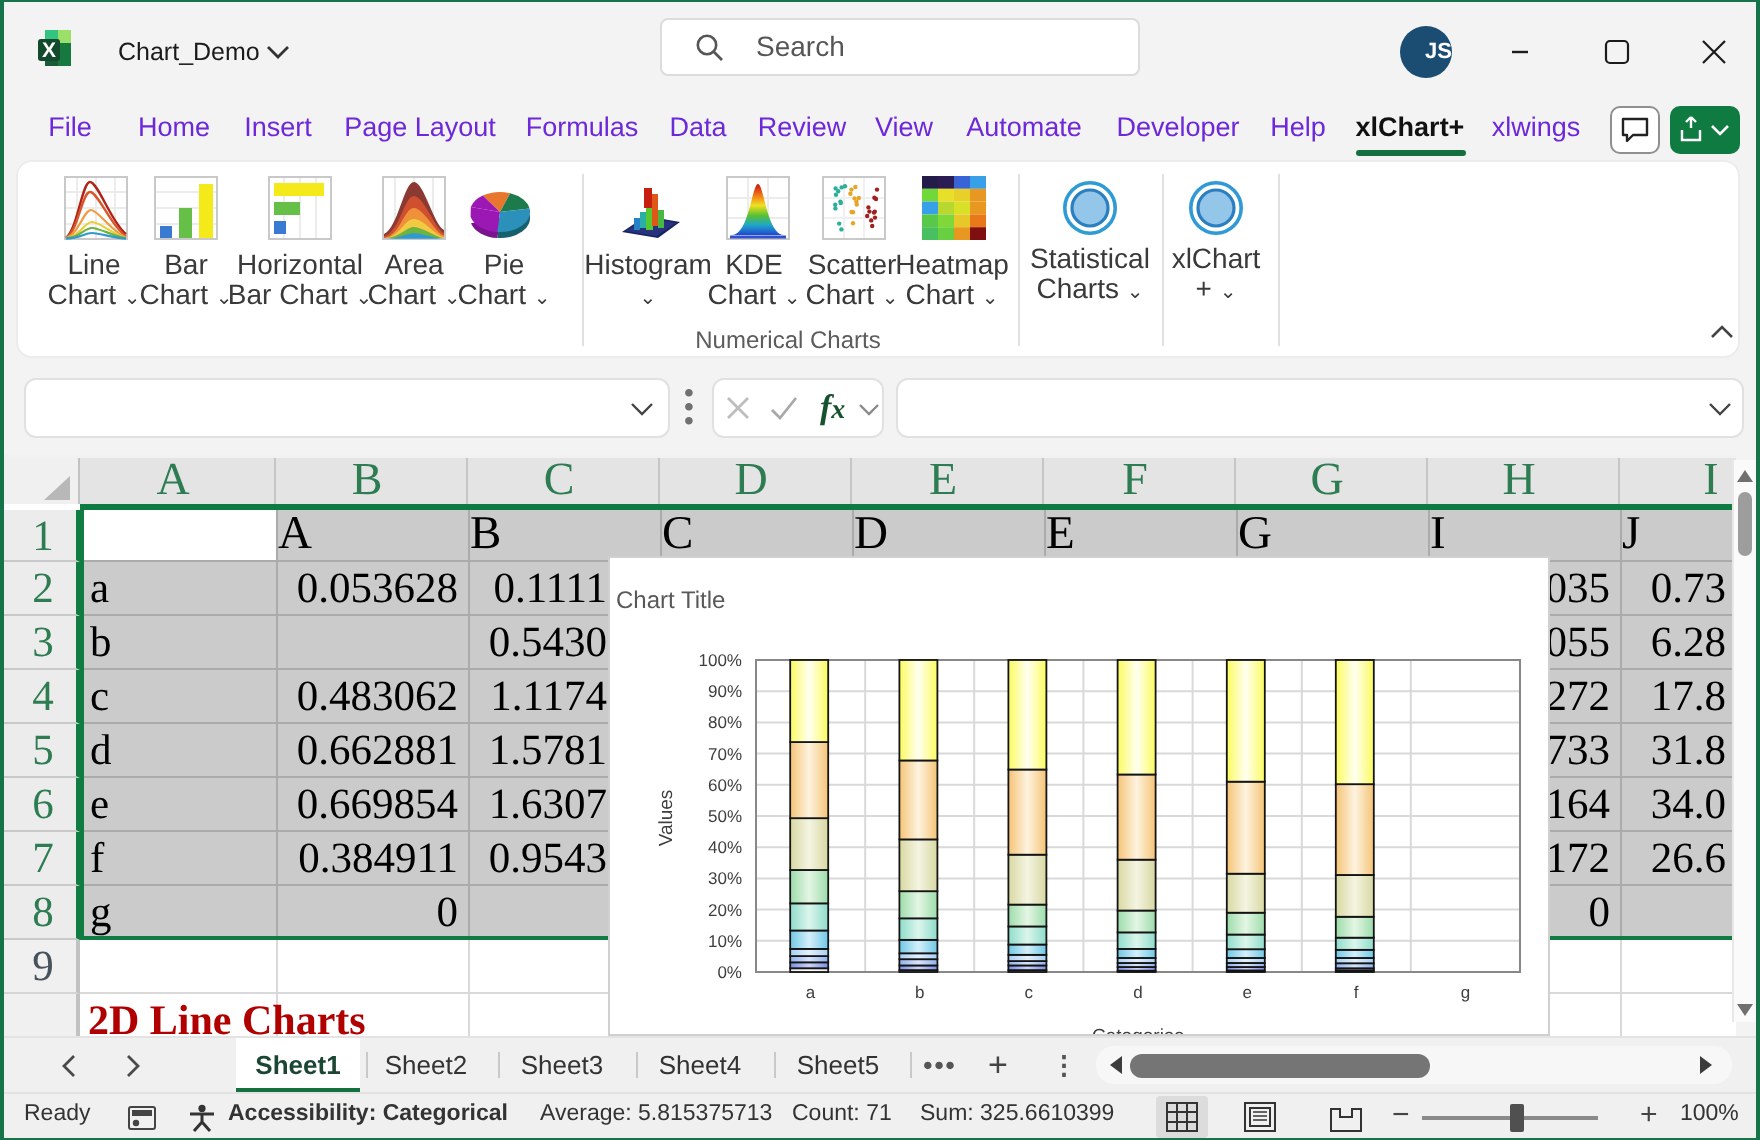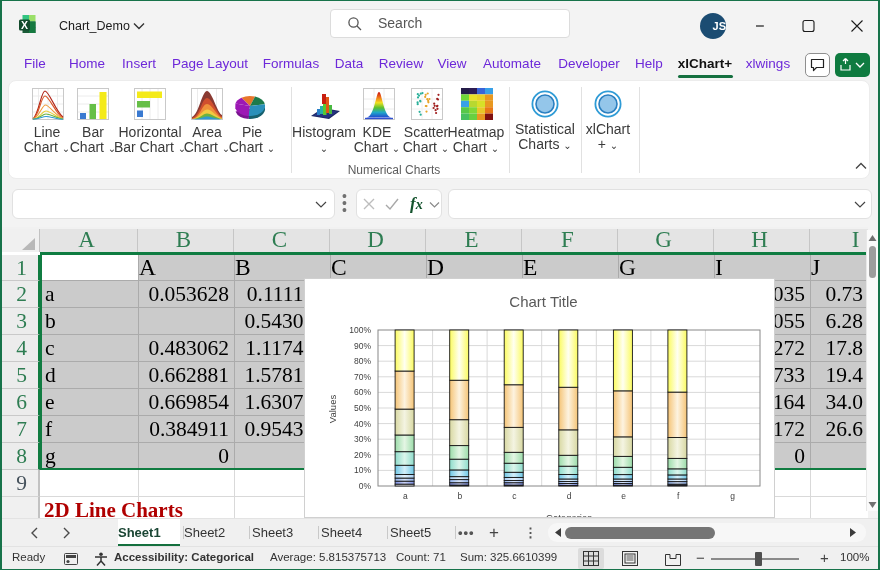--- a/index.html
+++ b/index.html
@@ -19,21 +19,21 @@
 
 .fbox{position:absolute;background:#fff;border:1px solid #e1e1e1;border-radius:6px}
 
 #sheet{position:absolute;left:0;top:226px;width:866px;height:291px;background:#fff;overflow:hidden}
 .ch{position:absolute;top:2px;height:23px;background:#e4e4e4;color:#2e7d52;font-family:"Liberation Serif",serif;font-size:23px;text-align:center;line-height:22px;padding-right:4px}
 .rh{position:absolute;left:0;width:38px;background:#ececec;color:#2e7d52;font-family:"Liberation Serif",serif;font-size:21.5px;text-align:center;padding-left:3px;line-height:27px}
 .cell{position:absolute;font-family:"Liberation Serif",serif;font-size:21.5px;color:#000;line-height:27px;white-space:nowrap}
 .num{text-align:right;padding-right:5px}
 
 #tabs{position:absolute;left:0;top:517px;width:876px;height:28px;background:#f0f0f0;border-top:1px solid #e3e3e3}
-.stab{position:absolute;top:0;height:27px;line-height:27px;font-size:13px;color:#333;}
+.stab{position:absolute;top:0;height:27px;line-height:27px;font-size:13px;color:#333;text-align:center}
 
 #status{position:absolute;left:0;top:545px;width:876px;height:23px;background:#f0f0f0;border-top:1px solid #e2e2e2;font-size:11.5px;color:#333}
 .st{position:absolute;top:4px;white-space:nowrap}
 </style></head><body>
 <div id="win">
 
 <svg class="abs" style="left:15px;top:13px" width="20" height="20" viewBox="0 0 20 20">
  <rect x="5.5" y="1" width="6.5" height="6.5" fill="#33c481"></rect>
  <rect x="12" y="1" width="6.5" height="6.5" fill="#9adf68"></rect>
  <rect x="12" y="7.5" width="6.5" height="6.5" fill="#1d7044"></rect>
@@ -353,27 +353,27 @@
 <div class="cell num" style="left:712px;top:54px;width:96px;height:27px;line-height:26px;padding-right:5px">1.744035</div>
 <div class="cell num" style="left:712px;top:81px;width:96px;height:27px;line-height:26px;padding-right:5px">4.358055</div>
 <div class="cell num" style="left:712px;top:108px;width:96px;height:27px;line-height:26px;padding-right:5px">12.41272</div>
 <div class="cell num" style="left:712px;top:135px;width:96px;height:27px;line-height:26px;padding-right:5px">22.06733</div>
 <div class="cell num" style="left:712px;top:162px;width:96px;height:27px;line-height:26px;padding-right:5px">27.53164</div>
 <div class="cell num" style="left:712px;top:189px;width:96px;height:27px;line-height:26px;padding-right:5px">18.65172</div>
 <div class="cell num" style="left:712px;top:216px;width:96px;height:27px;line-height:26px;padding-right:5px">0</div>
 <div class="cell num" style="left:808px;top:54px;width:58px;height:27px;line-height:26px;padding-right:5px">0.73</div>
 <div class="cell num" style="left:808px;top:81px;width:58px;height:27px;line-height:26px;padding-right:5px">6.28</div>
 <div class="cell num" style="left:808px;top:108px;width:58px;height:27px;line-height:26px;padding-right:5px">17.8</div>
-<div class="cell num" style="left:808px;top:135px;width:58px;height:27px;line-height:26px;padding-right:5px">19.4</div>
+<div class="cell num" style="left:808px;top:135px;width:58px;height:27px;line-height:26px;padding-right:5px">31.8</div>
 <div class="cell num" style="left:808px;top:162px;width:58px;height:27px;line-height:26px;padding-right:5px">34.0</div>
 <div class="cell num" style="left:808px;top:189px;width:58px;height:27px;line-height:26px;padding-right:5px">26.6</div>
 <div class="abs" style="left:42px;top:271px;font-family:'Liberation Serif',serif;font-weight:bold;font-size:21px;color:#b00000;white-space:nowrap">2D Line Charts</div>
 </div>
 <div class="abs" style="left:302px;top:277px;width:471px;height:240px;background:#fff;border:1px solid #d0d0d0;overflow:hidden">
-<div class="abs" style="left:3px;top:14px;width:471px;text-align:center;font-size:15px;color:#595959">Chart Title</div>
+<div class="abs" style="left:3px;top:14px;width:471px;text-align:left;font-size:12px;color:#595959">Chart Title</div>
 <svg width="471" height="240" style="position:absolute;left:0;top:0">
         <defs>
           <linearGradient id="g0" x1="0" y1="0" x2="1" y2="0">
             <stop offset="0" stop-color="#f0f0f4"></stop>
             <stop offset="0.5" stop-color="#ffffff"></stop>
             <stop offset="1" stop-color="#f0f0f4"></stop>
           </linearGradient>
           <linearGradient id="g1" x1="0" y1="0" x2="1" y2="0">
             <stop offset="0" stop-color="#7b8ee6"></stop>
             <stop offset="0.5" stop-color="#ccd4f6"></stop>

